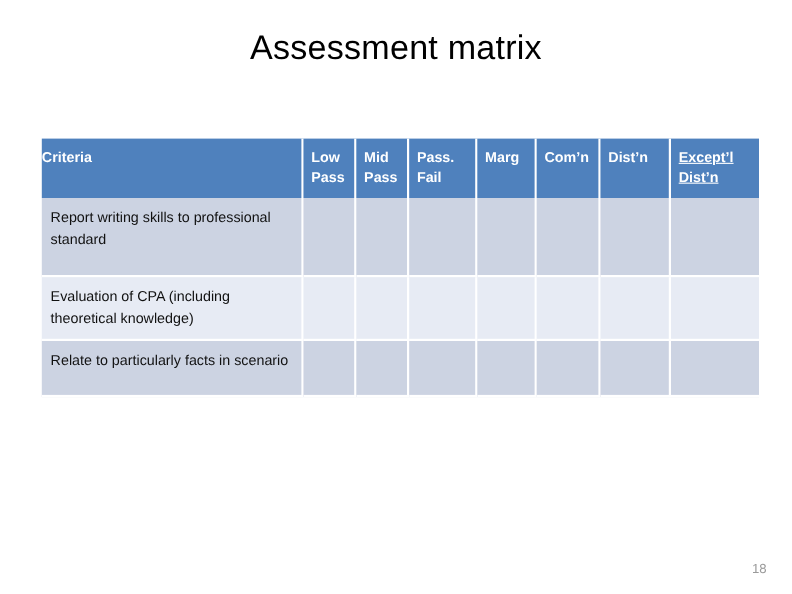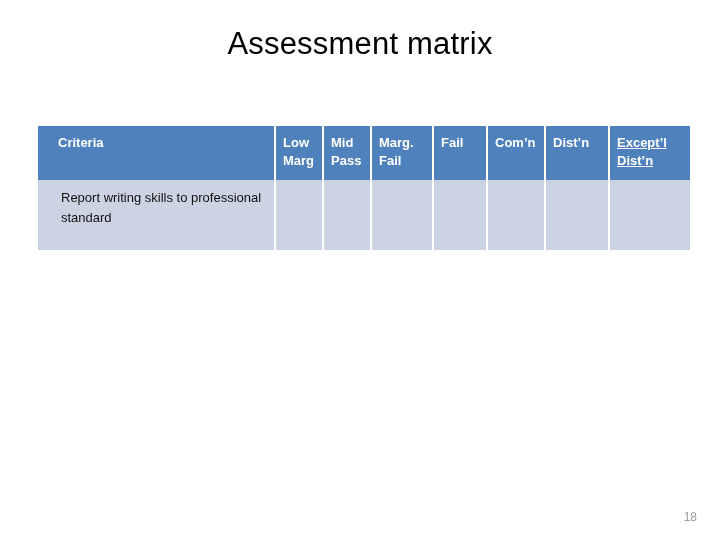--- a/index.html
+++ b/index.html
@@ -60,21 +60,21 @@
     padding: 8px 6px 8px 7px;
     height: 38px;
     border-right: 2px solid #ffffff;
     line-height: 1.35;
   }
   .matrix thead th.last-col {
     border-right: none;
     text-decoration: underline;
   }
   .matrix thead th.criteria-col {
-    padding-left: 20px;
+    padding-left: 0;
     margin-top: 30px;
   }
 
   
   .matrix tbody td {
     font-size: 13px;
     color: #111111;
     line-height: 1.55;
     padding: 8px 8px 8px 8px;
     border-right: 2px solid #ffffff;
@@ -93,21 +93,20 @@
     border-bottom: none;
   }
 
   .r1 td { height: 54px; }
   .r2 td { height: 34px; }
   .r3 td { height: 33px; }
   .r4 td { height: 54px; }
 
   .cell-text {
     display: block;
-    margin-left: 15px;
   }
 
   .page-number {
     position: absolute;
     right: 23px;
     bottom: 16px;
     font-size: 12px;
     color: #9a9a9a;
     text-align: right;
   }
@@ -127,24 +126,24 @@
       <col style="width:62px">
       <col style="width:54px">
       <col style="width:58px">
       <col style="width:64px">
       <col style="width:80px">
     </colgroup>
 
     <thead>
       <tr>
         <th class="criteria-col">Criteria</th>
-        <th>Low Marg</th>
+        <th>Low Pass</th>
         <th>Mid Pass</th>
-        <th>Marg. Fail</th>
-        <th>Fail</th>
+        <th>Pass. Fail</th>
+        <th>Marg</th>
         <th>Com’n</th>
         <th>Dist’n</th>
         <th class="last-col">Except’l Dist’n</th>
       </tr>
     </thead>
 
     <tbody>
 
       <tr class="row-dark r1">
         <td>
@@ -152,21 +151,45 @@
           </td>
         <td></td>
         <td></td>
         <td></td>
         <td></td>
         <td></td>
         <td></td>
         <td class="last-col"></td>
       </tr>
 
+      <tr class="row-light r2">
+        <td>
+            <span class="cell-text">Evaluation of CPA  (including theoretical knowledge)</span>
+          </td>
+        <td></td>
+        <td></td>
+        <td></td>
+        <td></td>
+        <td></td>
+        <td></td>
+        <td class="last-col"></td>
+      </tr>
 
+      <tr class="row-dark r3">
+        <td>
+            <span class="cell-text">Relate to particularly facts in scenario</span>
+          </td>
+        <td></td>
+        <td></td>
+        <td></td>
+        <td></td>
+        <td></td>
+        <td></td>
+        <td class="last-col"></td>
+      </tr>
 
 
     </tbody>
   </table>
 
   <div class="page-number">18</div>
 
 </div>
 
 </body></html>

